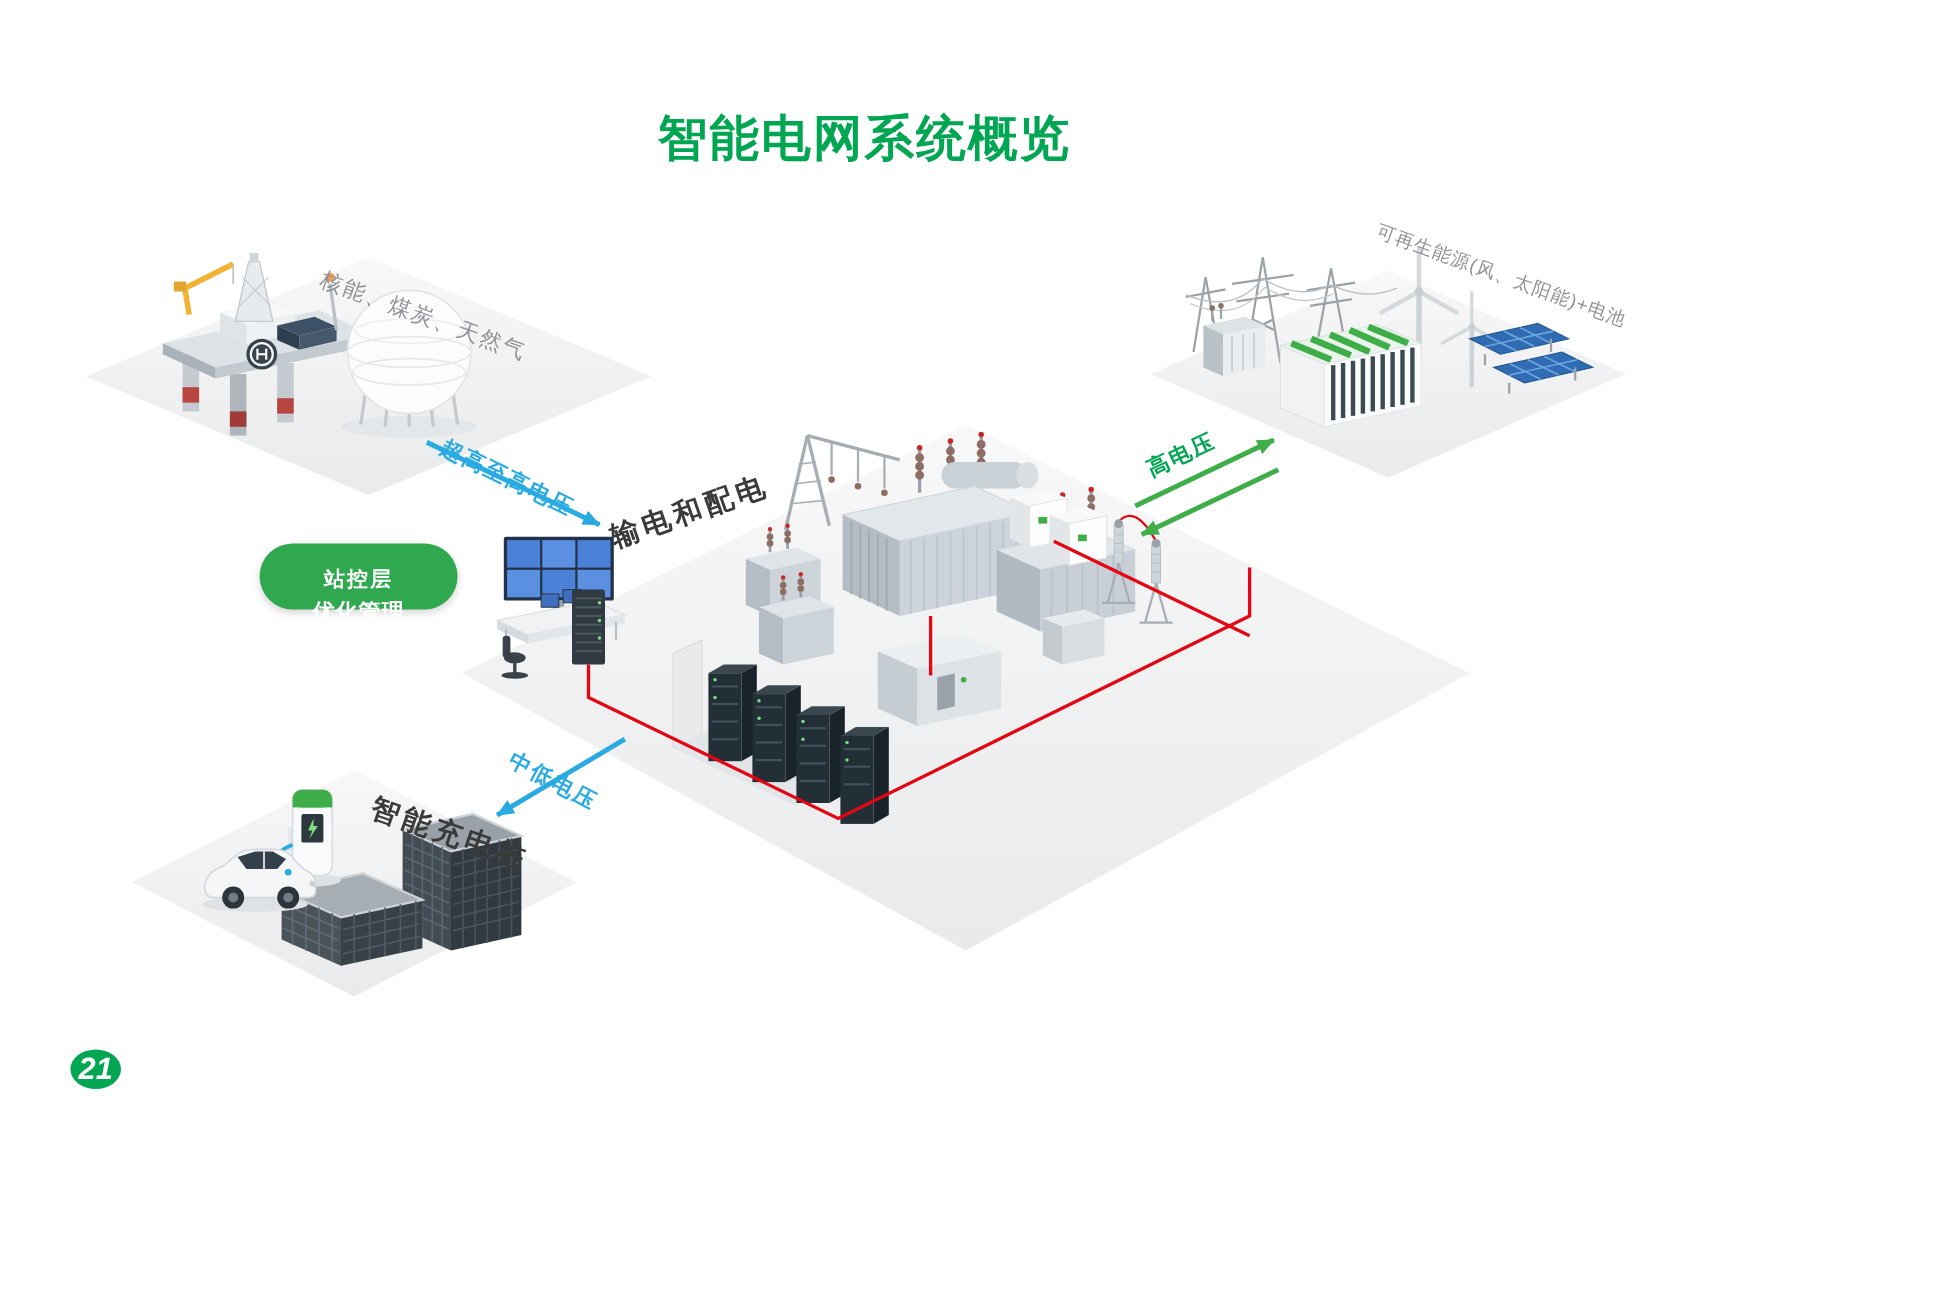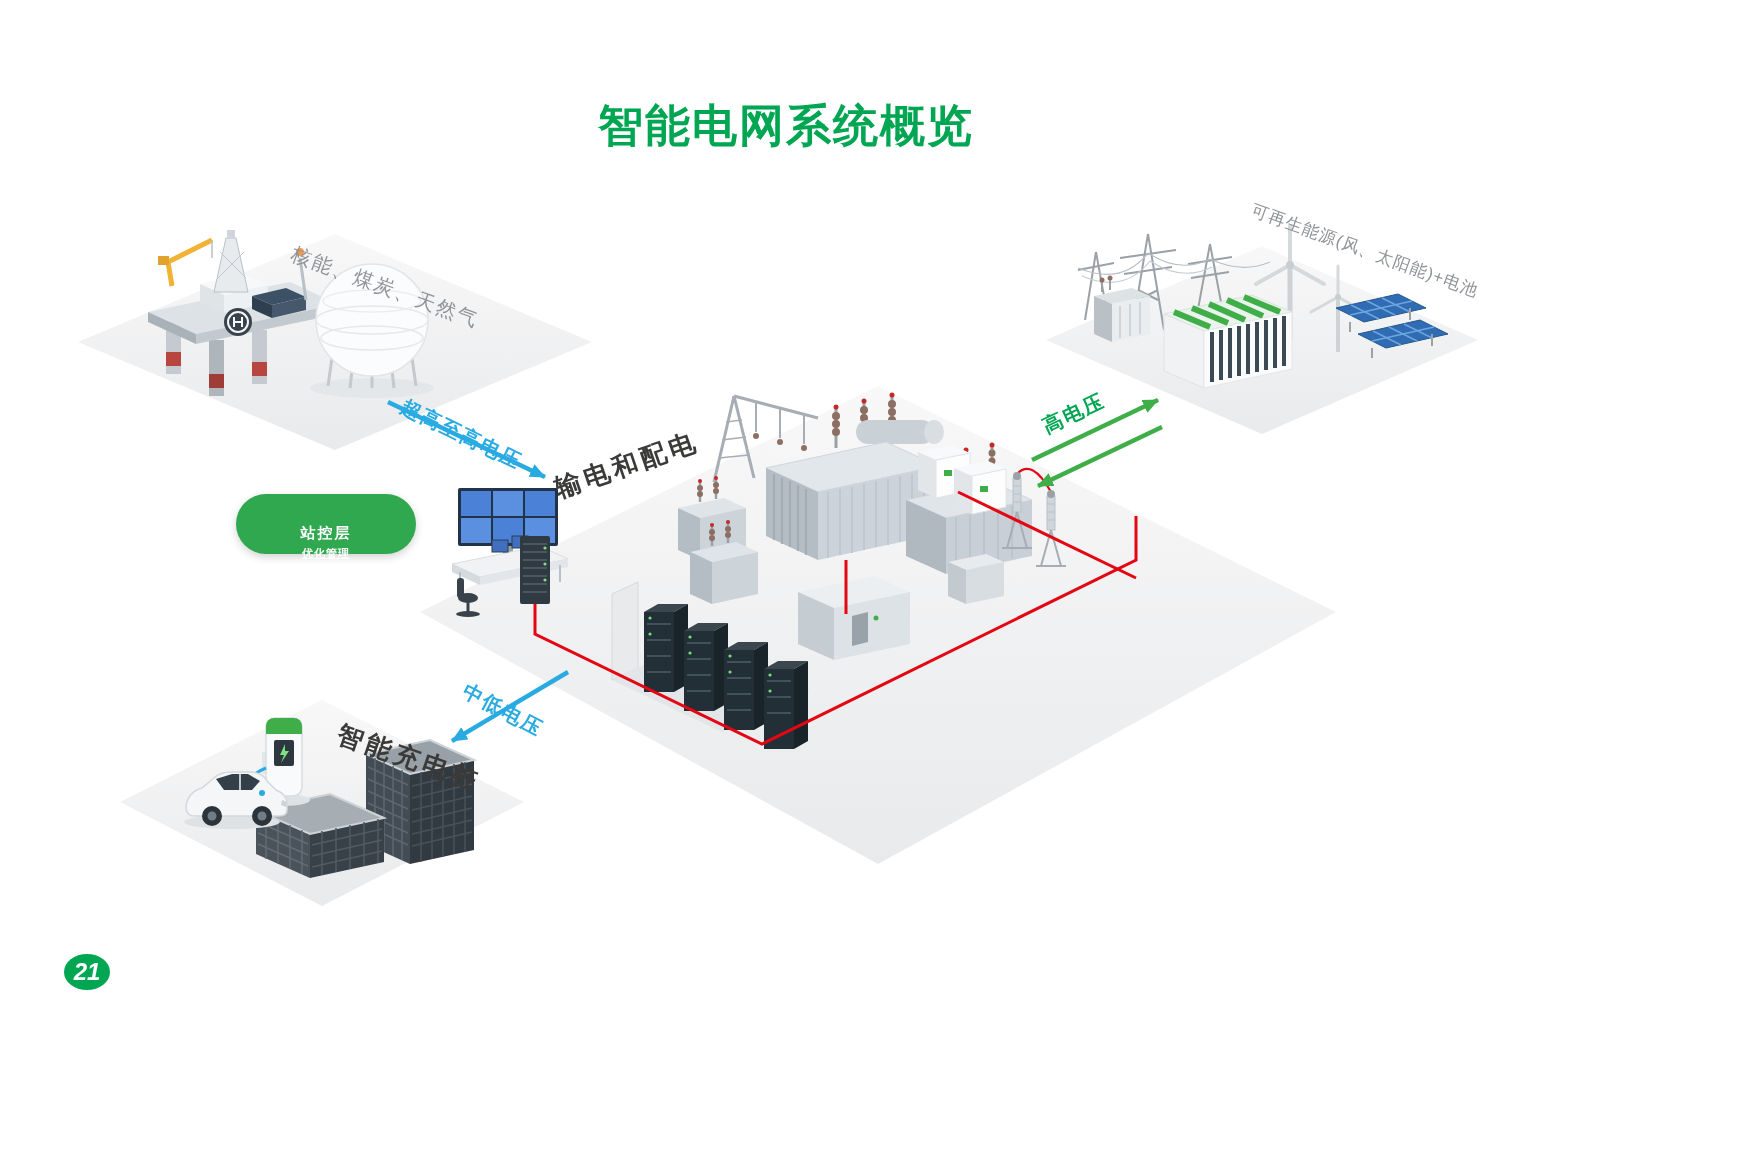--- a/index.html
+++ b/index.html
@@ -15,27 +15,27 @@
   .rot-label { position:absolute; white-space:nowrap; transform-origin:0 50%; }
   .lbl-gray  { color:#8f9296; font-size:20px; letter-spacing:2px; }
   .lbl-gray.sm { font-size:17px; letter-spacing:1px; }
   .lbl-dark  { color:#3a3a39; font-size:26px; font-weight:bold; letter-spacing:4px; }
   .lbl-blue  { color:#29abe2; font-size:20px; font-weight:bold; letter-spacing:2px; }
   .lbl-green { color:#00a651; font-size:20px; font-weight:bold; letter-spacing:2px; }
 
   .pill { position:absolute; background:#2fa84f; border-radius:34px; color:#ffffff;
           display:flex; flex-direction:column; align-items:center; justify-content:center;
           gap:3px; font-weight:bold; box-shadow:0 3px 8px rgba(0,0,0,.18); }
-  .pill .l1 { font-size:15px; letter-spacing:2px;margin-top:36px; }
-  .pill .l2 { font-size:11px; letter-spacing:1px;text-decoration:underline; }
+  .pill .l1 { font-size:19px; letter-spacing:2px;margin-top:36px; }
+  .pill .l2 { font-size:20px; letter-spacing:1px;text-decoration:underline; }
 
   .page-badge { position:absolute; left:64px; top:954px; width:46px; height:36px;
                 background:#00a651; border-radius:50%; color:#ffffff;
                 display:flex; align-items:center; justify-content:center;
-                font-size:24px; font-weight:bold; font-style:italic; }
+                font-size:28px; font-weight:bold; font-style:italic; }
 </style>
 </head>
 <body>
 
 <div class="slide">
 
   <svg class="scene" width="1764" height="1172" viewBox="0 0 1764 1172">
     <defs>
       <linearGradient id="gnd" x1="0" y1="0" x2="0" y2="1">
         <stop offset="0" stop-color="#f8f8f9"></stop>

